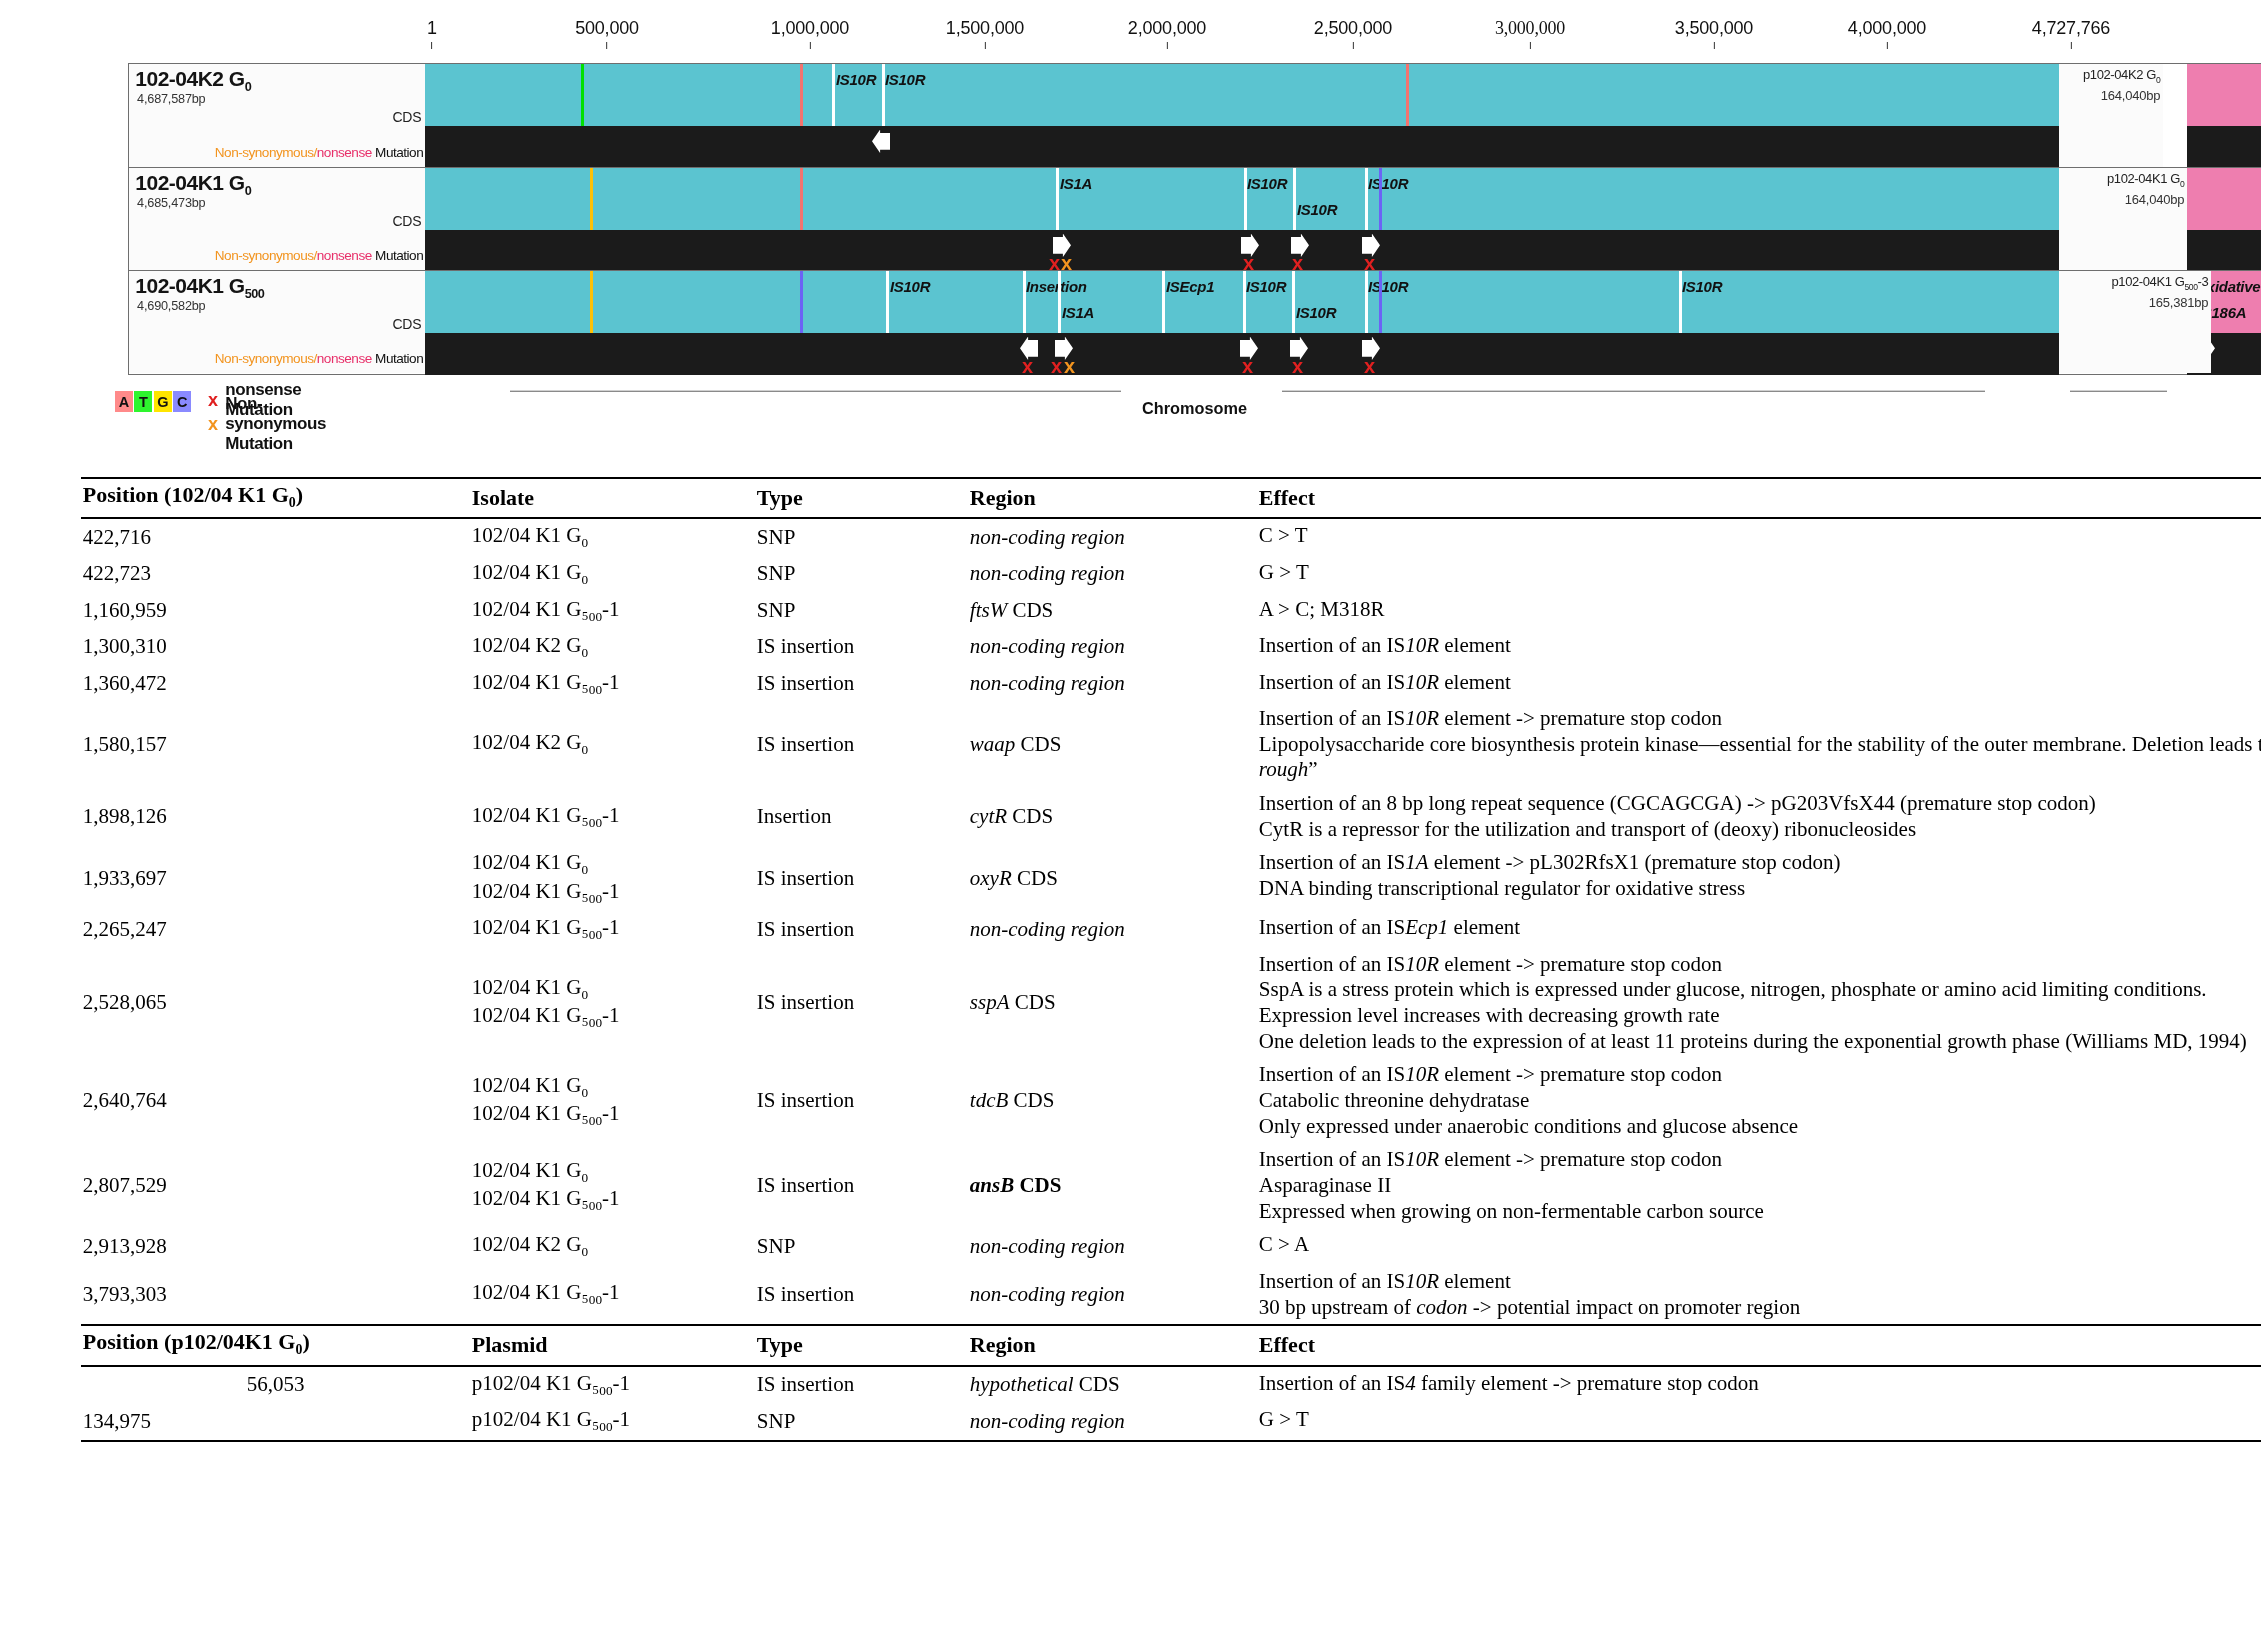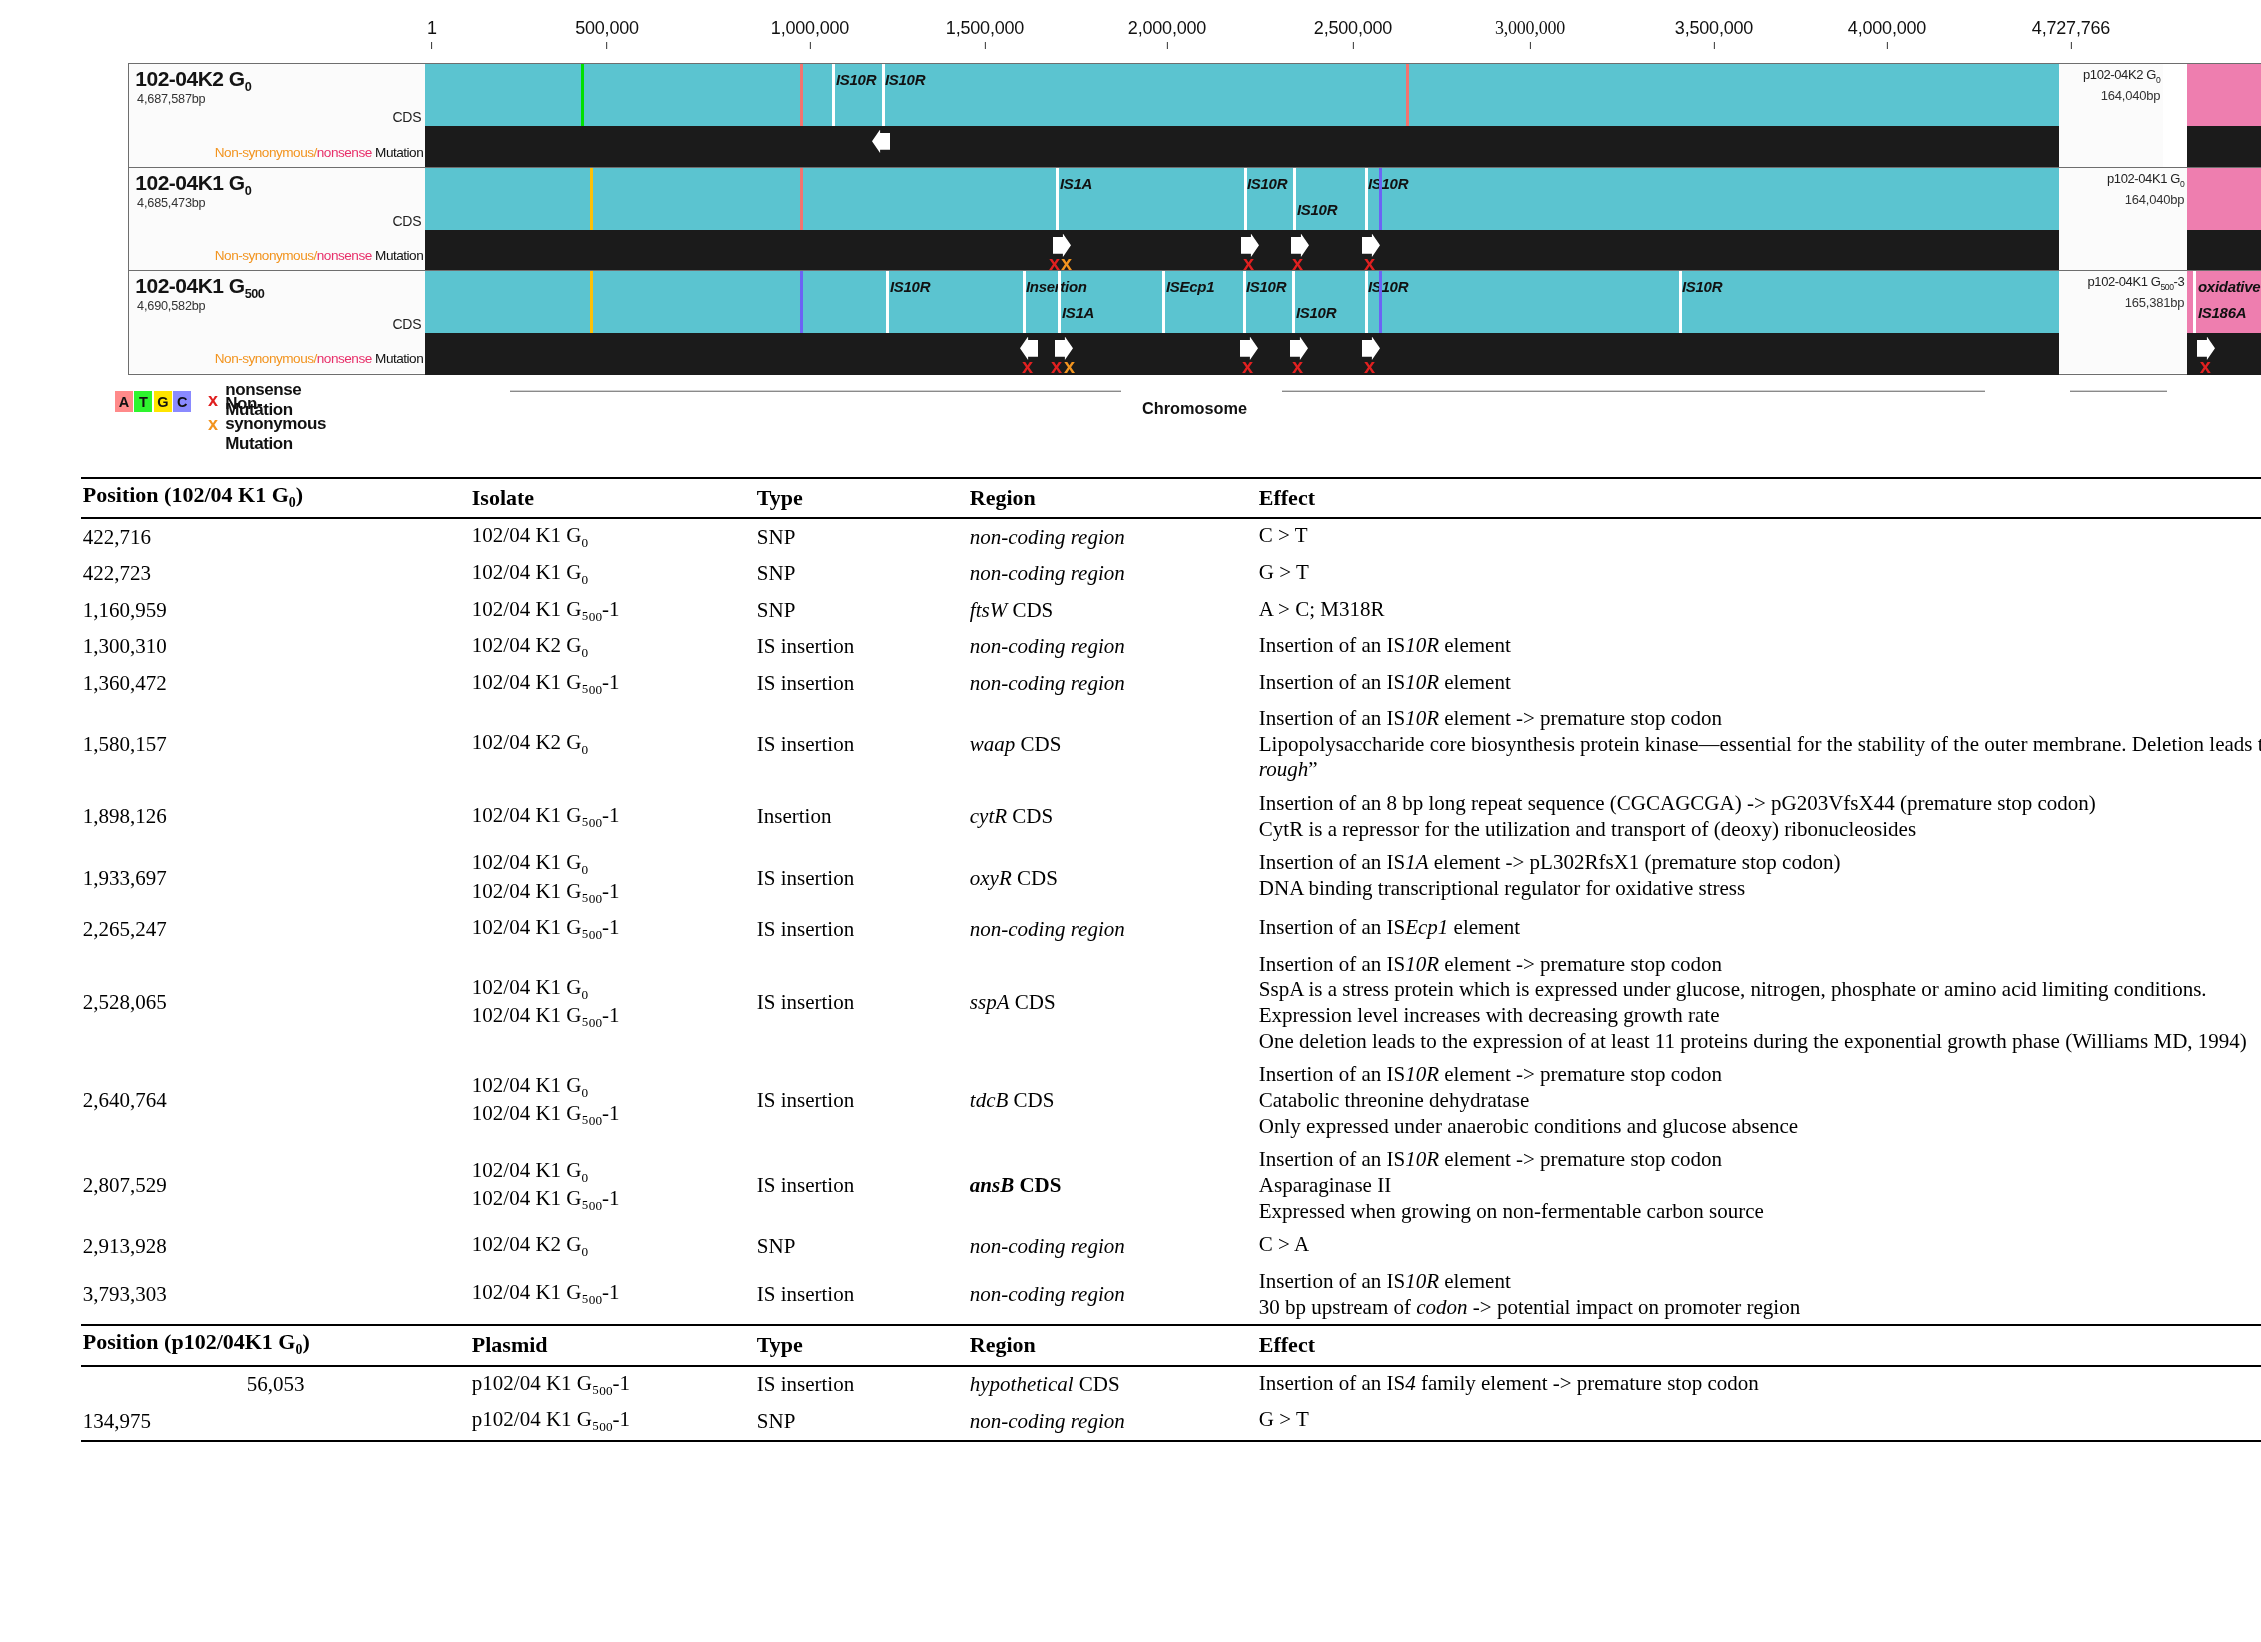--- a/index.html
+++ b/index.html
@@ -244,21 +244,21 @@
           <div class="arrow-r" style="left: 630px; top: 3.6px;"></div>
           <div class="xmark red" style="left: 626px; top: 22.6px;">x</div>
           <div class="xmark orange" style="left: 639px; top: 22.6px;">x</div>
           <div class="arrow-r" style="left: 815px; top: 3.6px;"></div>
           <div class="xmark red" style="left: 817px; top: 22.6px;">x</div>
           <div class="arrow-r" style="left: 865px; top: 3.6px;"></div>
           <div class="xmark red" style="left: 867px; top: 22.6px;">x</div>
           <div class="arrow-r" style="left: 937px; top: 3.6px;"></div>
           <div class="xmark red" style="left: 939px; top: 22.6px;">x</div>
         </div>
-        <div class="plabel" style="left: 1930px; width: 128px;">
+        <div class="plabel" style="left: 1930px; width: 152px;">
           <div class="pname"><span>p102-04K1 G</span><sub>500</sub><span>-3</span></div>
           <div class="pbp">165,381bp</div>
         </div>
         <div class="plas-strip" style="left: 2058px; width: 384px;">
           <div class="vline" style="left: 6.3px; background: rgb(255, 255, 255);"></div>
           <div class="isname" style="left: 11px; top: 7.2px;">oxidative</div>
           <div class="vline" style="left: 6.3px; background: rgb(255, 255, 255);"></div>
           <div class="isname" style="left: 11px; top: 33px;">IS186A</div>
         </div>
         <div class="plas-cds" style="left: 2058px; width: 384px; top: 62px;">

